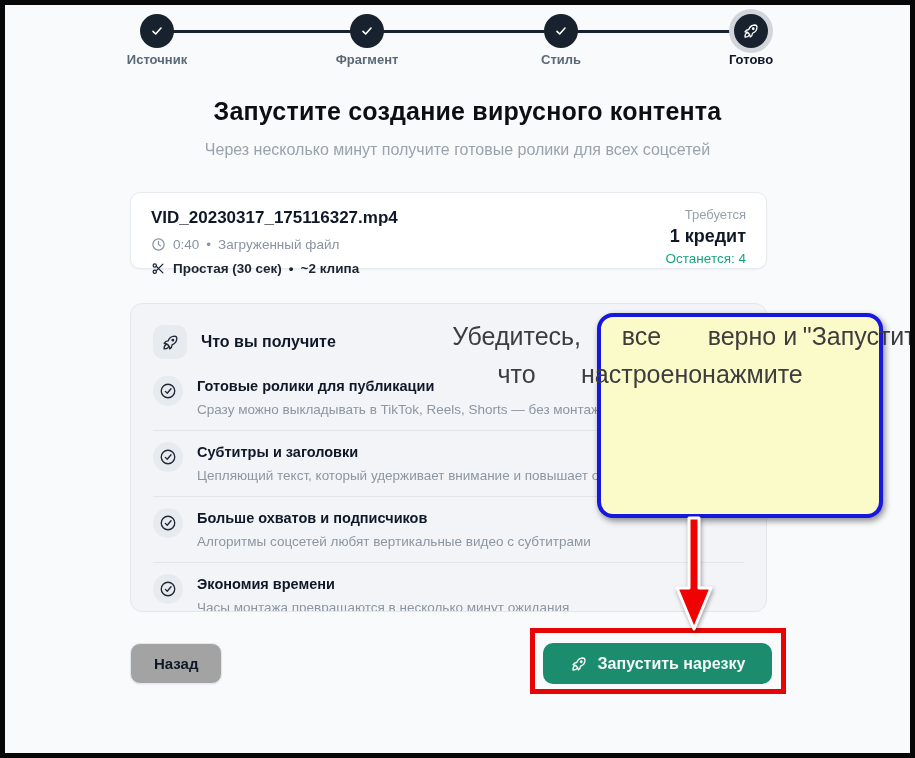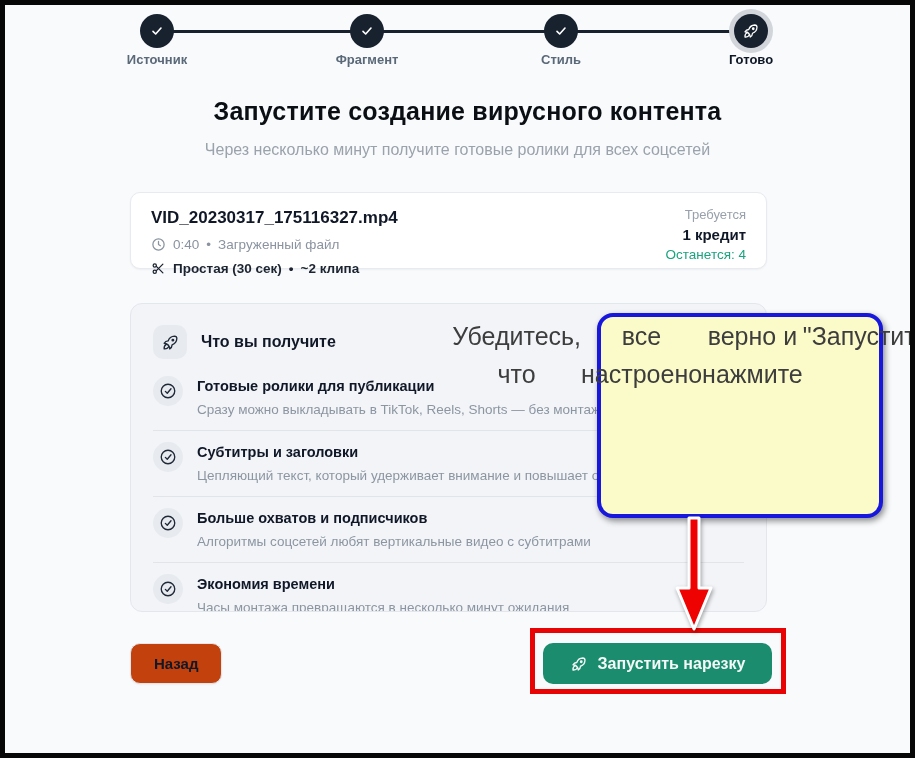--- a/index.html
+++ b/index.html
@@ -45,21 +45,21 @@
     box-shadow:0 1px 2px rgba(16,24,40,.05);
     padding:15px 20px;
   }
   .file-name { font-size:17px; font-weight:700; color:#101828; }
   .meta-row { display:flex; align-items:center; gap:7px; margin-top:9px;
               font-size:13.5px; color:#8a939f; }
   .meta-row.strong { color:#1c2430; font-weight:600; }
   .meta-icon { width:15px; height:15px; flex:0 0 auto; }
   .credits-block { right:20px; top:14px; position:absolute; text-align:right; }
   .credits-required { font-size:13px; color:#98a1ab; }
-  .credits-cost { font-size:15px; font-weight:700; color:#101828; margin-top:4px; }
+  .credits-cost { font-size:18px; font-weight:700; color:#101828; margin-top:4px; }
   .credits-remaining { font-size:13.5px; color:#1ba37e; margin-top:4px; }
 
   
   .benefits-card {
     left:125px; top:298px; width:637px; height:309px;
     background:#f2f4f8; border:1px solid #e3e7ec; border-radius:12px;
     padding:20px 22px; overflow:hidden;
   }
   .benefits-header { display:flex; align-items:center; gap:14px; height:36px; margin-bottom:16px; }
   .chip {
@@ -70,21 +70,21 @@
   .benefits-title { font-size:16px; font-weight:700; color:#101828; }
   .benefit-item { display:flex; gap:14px; align-items:flex-start; }
   .benefit-texts { padding-top:1px; }
   .benefit-title { font-size:14.5px; font-weight:700; color:#101828; line-height:19px; }
   .benefit-desc { font-size:13.5px; color:#8c96a1; margin-top:5px; line-height:17px; }
   .divider { height:1px; background:#e1e5ea; margin:12px 0 11px 0; }
 
   
   .back-button {
     left:125px; top:638px; height:41px; padding:0 23px;
-    background:#c2410c; border:1px solid #e3e7ec; border-radius:10px;
+    background:#a3a3a3; border:1px solid #e3e7ec; border-radius:10px;
     display:flex; align-items:center;
     font-size:15px; font-weight:600; color:#101828; cursor:pointer;
     box-shadow:0 1px 2px rgba(16,24,40,.05);
   }
   .highlight-rect {
     left:525px; top:623px; width:256px; height:66px;
     border:5px solid #e80404;
   }
   .submit-button {
     left:538px; top:638px; width:229px; height:41px;

